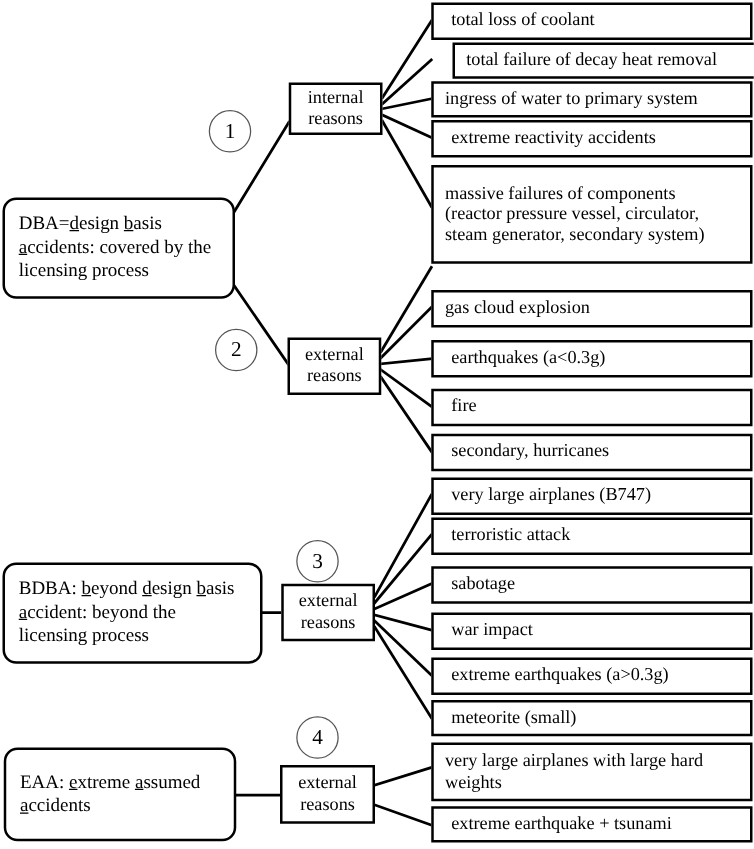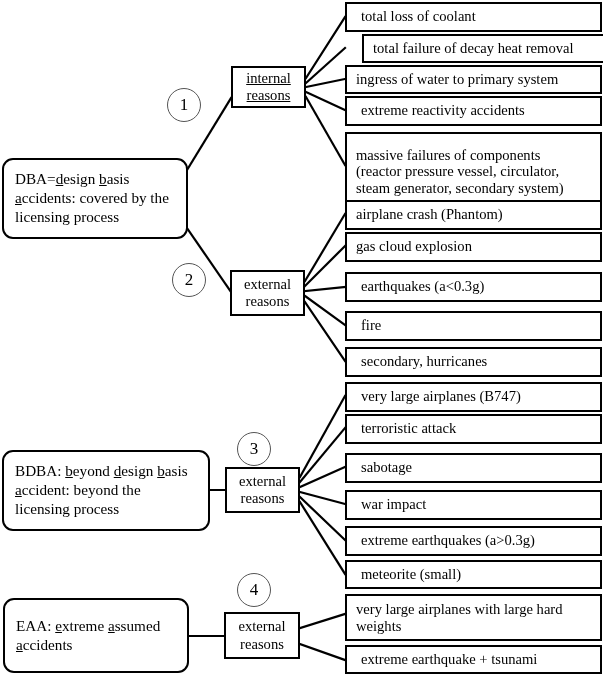--- a/index.html
+++ b/index.html
@@ -115,21 +115,21 @@
   </div>
 
   <div class="box cat" style="left:2px;top:450px;width:208px;height:81px;">
     <span>BDBA: <u>b</u>eyond <u>d</u>esign <u>b</u>asis <u>a</u>ccident: beyond the licensing process</span>
   </div>
 
   <div class="box cat" style="left:3px;top:598px;width:186px;height:75px;">
     <span>EAA: <u>e</u>xtreme <u>a</u>ssumed <u>a</u>ccidents</span>
   </div>
 
-  <div class="box mid" style="left:231px;top:66px;width:75px;height:42px;text-decoration:underline;">
+  <div class="box mid" style="left:231px;top:66px;width:75px;height:42px;">
     <div>
       <span>internal</span>
       <span>reasons</span>
     </div>
   </div>
 
   <div class="box mid" style="left:230px;top:270px;width:75px;height:46px;">
     <div>
       <span>external</span>
       <span>reasons</span>
@@ -163,23 +163,20 @@
     <span>extreme reactivity accidents</span>
   </div>
   <div class="box leaf multi" style="left:345px;top:132px;width:257px;height:79px;">
     <div>
       <span>massive failures of components</span>
       <span>(reactor pressure vessel, circulator,</span>
       <span>steam generator, secondary system)</span>
     </div>
   </div>
 
-  <div class="box leaf" style="left:345px;top:200px;width:257px;height:30px;">
-    <span>airplane crash (Phantom)</span>
-  </div>
   <div class="box leaf" style="left:345px;top:232px;width:257px;height:30px;">
     <span>gas cloud explosion</span>
   </div>
   <div class="box leaf center" style="left:345px;top:272px;width:257px;height:30px;">
     <span>earthquakes (a&lt;0.3g)</span>
   </div>
   <div class="box leaf center" style="left:345px;top:311px;width:257px;height:30px;">
     <span>fire</span>
   </div>
   <div class="box leaf center" style="left:345px;top:347px;width:257px;height:30px;">

